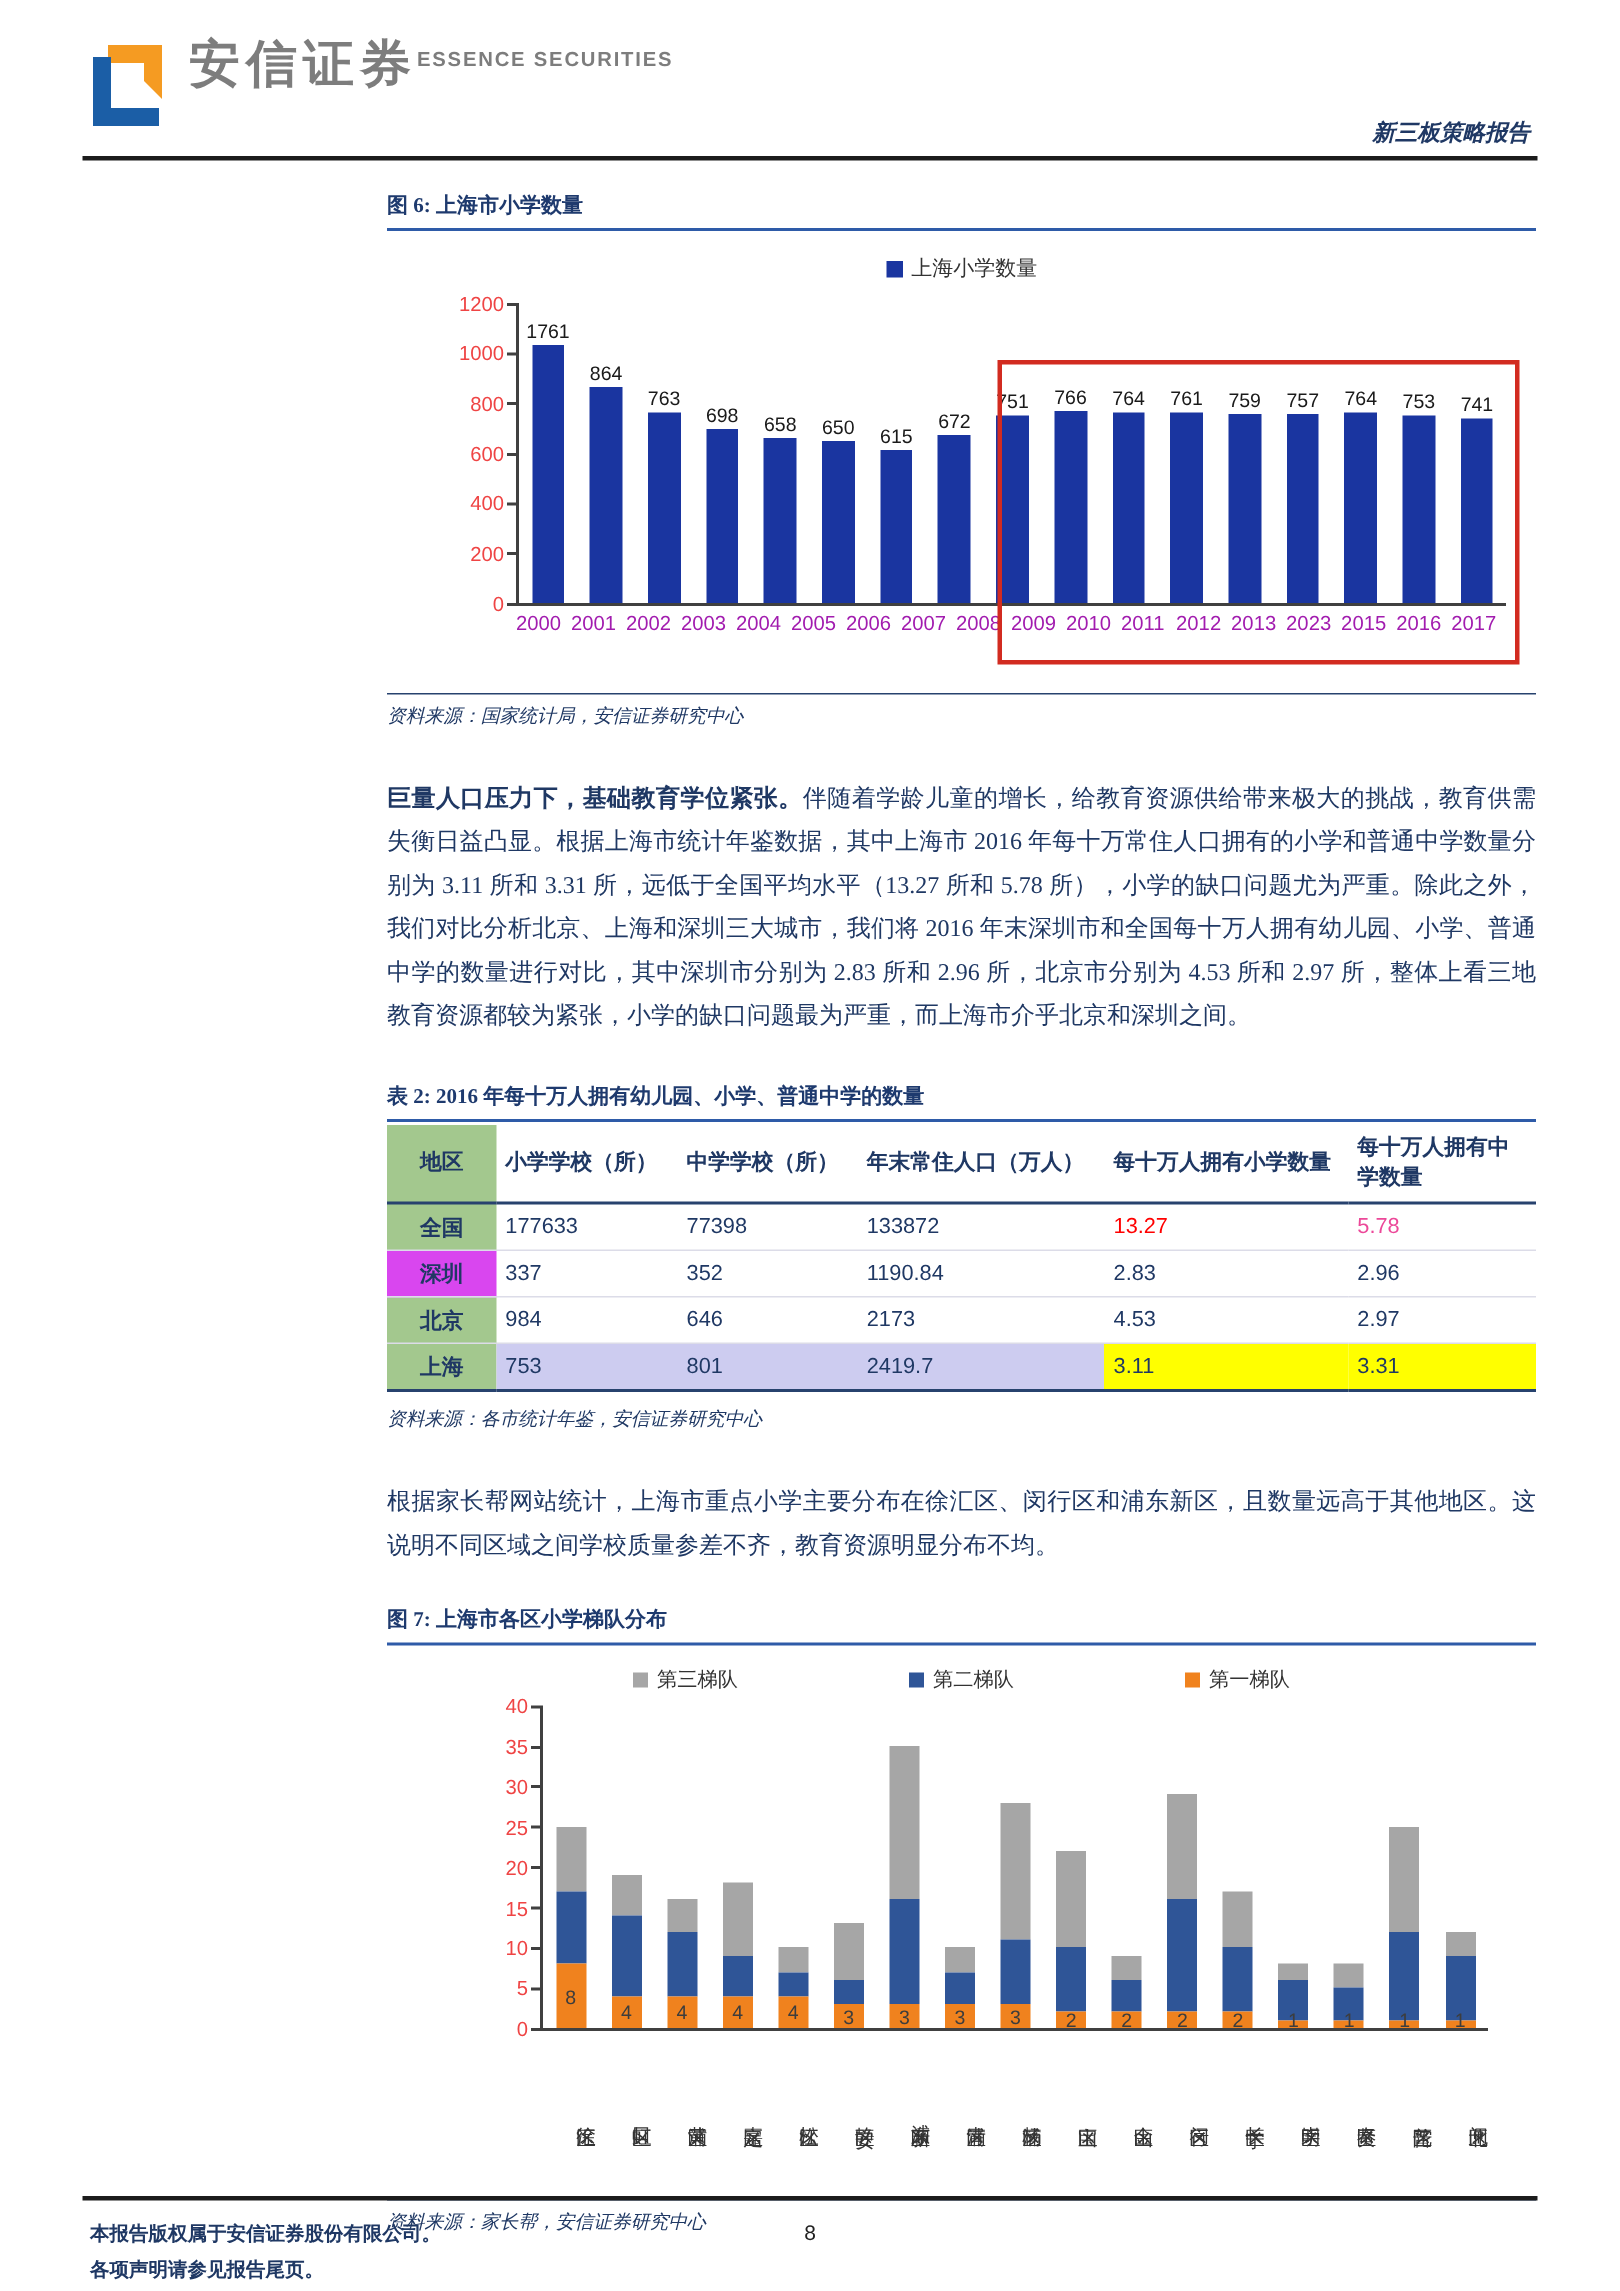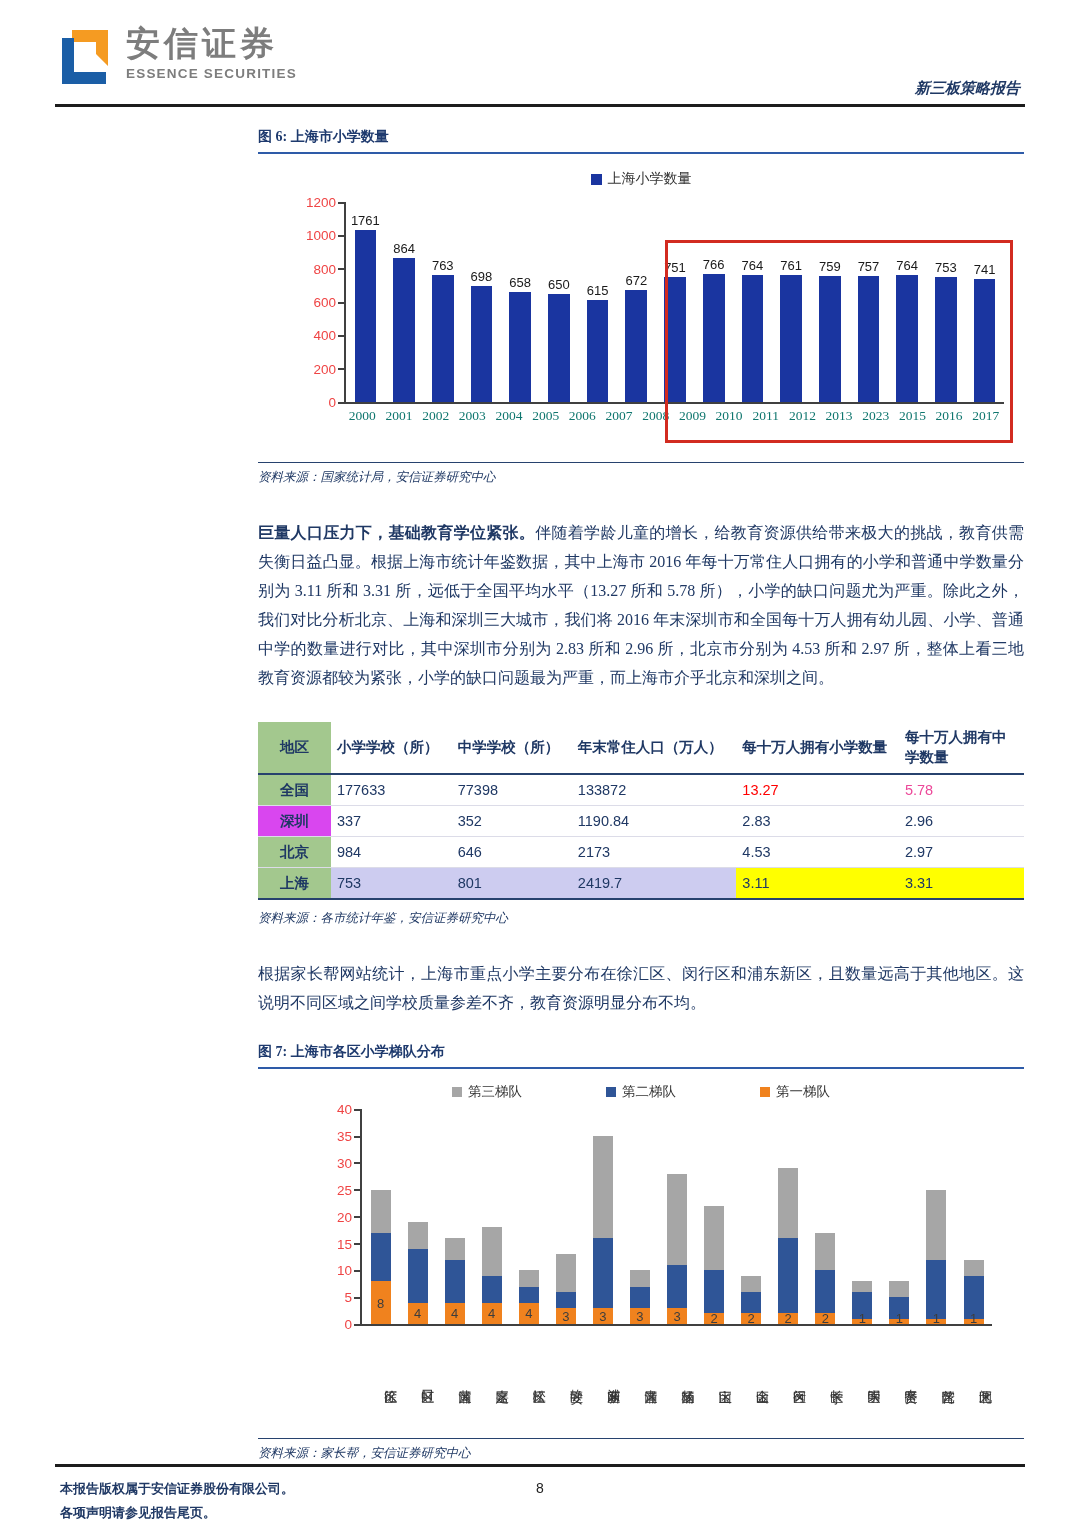--- a/index.html
+++ b/index.html
@@ -2,21 +2,21 @@
 <html><head>
 <meta charset="utf-8">
 <style>
   html,body{margin:0;padding:0;background:#e8e8e8;}
   .page{position:relative;width:1080px;height:1527px;background:#ffffff;margin:0 auto;
         font-family:"Liberation Serif",serif;color:#1f3864;overflow:hidden;}
 
   
   .hdr{position:absolute;top:26px;left:58px;right:58px;height:78px;}
   .brand{display:flex;align-items:flex-start;gap:10px;}
-  .brand-txt{display:flex;flex-direction:column;line-height:1;}
+  .brand-txt{display:flex;flex-direction:row;line-height:1;}
   .brand-cn{font-size:34px;color:#7d7d7d;letter-spacing:4px;font-family:"Liberation Sans",sans-serif;font-weight:bold;}
   .brand-en{font-size:13.5px;color:#7d7d7d;letter-spacing:1.2px;margin-top:7px;font-family:"Liberation Sans",sans-serif;font-weight:bold;}
   .report-type{position:absolute;right:2px;bottom:6px;font-size:15px;font-weight:bold;font-style:italic;color:#1f3864;}
   .hdr-rule{position:absolute;top:104px;left:55px;right:55px;height:3px;background:#1c1c1c;}
 
   
   .content{position:absolute;left:258px;top:128px;width:766px;}
 
   .fig-title{font-size:14px;font-weight:bold;color:#1e3a6e;padding-bottom:6px;
              border-bottom:2px solid #2e5ba8;}
@@ -29,42 +29,42 @@
   .c1-wrap{display:flex;margin-left:40px;margin-top:14px;}
   .c1-gutter{position:relative;width:46px;font-family:"Liberation Sans",sans-serif;}
   .ytick{position:absolute;right:8px;font-size:13.5px;color:#ef4444;text-align:right;}
   .ytick::after{content:"";position:absolute;right:-8px;top:50%;margin-top:-1px;width:6px;height:2px;background:#404040;}
   .c1-rel{position:relative;width:660px;}
   .c1-cols{display:flex;height:200px;border-left:2px solid #404040;border-bottom:2px solid #404040;align-items:flex-end;}
   .c1col{flex:1;display:flex;flex-direction:column;align-items:center;justify-content:flex-end;height:100%;}
   .c1val{font-family:"Liberation Sans",sans-serif;font-size:13px;color:#1a1a1a;white-space:nowrap;margin-bottom:2px;}
   .c1bar{width:56%;}
   .c1-xrow{display:flex;height:22px;}
-  .c1xlab{flex:1;text-align:center;font-family:Liberation Serif, serif;font-size:13.5px;color:#0f766e;padding-top:4px;white-space:nowrap;}
+  .c1xlab{flex:1;text-align:left;font-family:Liberation Sans, sans-serif;font-size:13.5px;color:#a21caf;padding-top:4px;white-space:nowrap;}
   .hl-box{position:absolute;border:3px solid #d22b20;pointer-events:none;z-index:5;}
 
   .c1-src{margin-top:36px;}
 
   
   .para{margin:32px 0 0 0;font-size:16px;line-height:29px;text-align:justify;color:#1f3864;}
   .para b{font-weight:bold;}
 
   
   .tbl-block{margin-top:30px;}
   table.t2{border-collapse:collapse;width:100%;margin-top:2px;border-bottom:2px solid #27426e;
            font-family:"Liberation Sans",sans-serif;font-size:14.5px;color:#1f3864;}
   table.t2 th{font-weight:bold;text-align:left;padding:6px 6px;border-bottom:2px solid #27426e;vertical-align:middle;line-height:1.35;}
   table.t2 td{padding:5px 6px;border-bottom:1px solid #dcdce8;height:20px;}
   table.t2 tr:last-child td{border-bottom:none;}
   .cell-region{text-align:center !important;font-weight:bold;}
   .t2-src{margin-top:6px;border-top:none;padding-top:4px;}
 
   
   .fig7{margin-top:26px;}
-  .c2-legend{display:flex;justify-content:center;gap:84px;margin-top:14px;
+  .c2-legend{display:flex;justify-content:center;gap:114px;margin-top:14px;
              font-family:"Liberation Sans",sans-serif;font-size:13.5px;color:#333;}
   .c2-legend .item{display:flex;align-items:center;gap:6px;}
   .c2-wrap{display:flex;margin-left:64px;margin-top:8px;}
   .c2-gutter{position:relative;width:38px;font-family:"Liberation Sans",sans-serif;}
   .c2-rel{position:relative;width:632px;}
   .c2-cols{display:flex;height:215px;border-left:2px solid #404040;border-bottom:2px solid #404040;align-items:flex-end;}
   .c2col{flex:1;position:relative;display:flex;flex-direction:column;align-items:center;justify-content:flex-end;height:100%;}
   .c2stack{width:54%;display:flex;flex-direction:column-reverse;}
   .seg{width:100%;}
   .seg-label{position:absolute;left:0;right:0;text-align:center;font-family:"Liberation Sans",sans-serif;
@@ -217,20 +217,21 @@
           <div class="hl-box" style="top: 38px; height: 197px; left: calc(50% - 9px); width: calc(50% + 12px); border-color: rgb(210, 43, 32);"></div>
         </div>
       </div>
 
       <div class="source-line c1-src">资料来源：国家统计局，安信证券研究中心</div>
     </section>
 
     <p class="para"><b>巨量人口压力下，基础教育学位紧张。</b><span>伴随着学龄儿童的增长，给教育资源供给带来极大的挑战，教育供需失衡日益凸显。根据上海市统计年鉴数据，其中上海市 2016 年每十万常住人口拥有的小学和普通中学数量分别为 3.11 所和 3.31 所，远低于全国平均水平（13.27 所和 5.78 所），小学的缺口问题尤为严重。除此之外，我们对比分析北京、上海和深圳三大城市，我们将 2016 年末深圳市和全国每十万人拥有幼儿园、小学、普通中学的数量进行对比，其中深圳市分别为 2.83 所和 2.96 所，北京市分别为 4.53 所和 2.97 所，整体上看三地教育资源都较为紧张，小学的缺口问题最为严重，而上海市介乎北京和深圳之间。</span></p>
 
     <section class="tbl-block">
+      <div class="fig-title">表 2: 2016 年每十万人拥有幼儿园、小学、普通中学的数量</div>
       <table class="t2">
         <thead>
             <tr>
               <th style="width: 68px; background: rgb(163, 200, 142); text-align: center;">地区</th>
               <th style="width: 118px;">小学学校（所）</th>
               <th style="width: 118px;">中学学校（所）</th>
               <th style="width: 168px;">年末常住人口（万人）</th>
               <th style="width: 168px;">每十万人拥有小学数量</th>
               <th style="width: 126px;">每十万人拥有中学数量</th>
             </tr>

